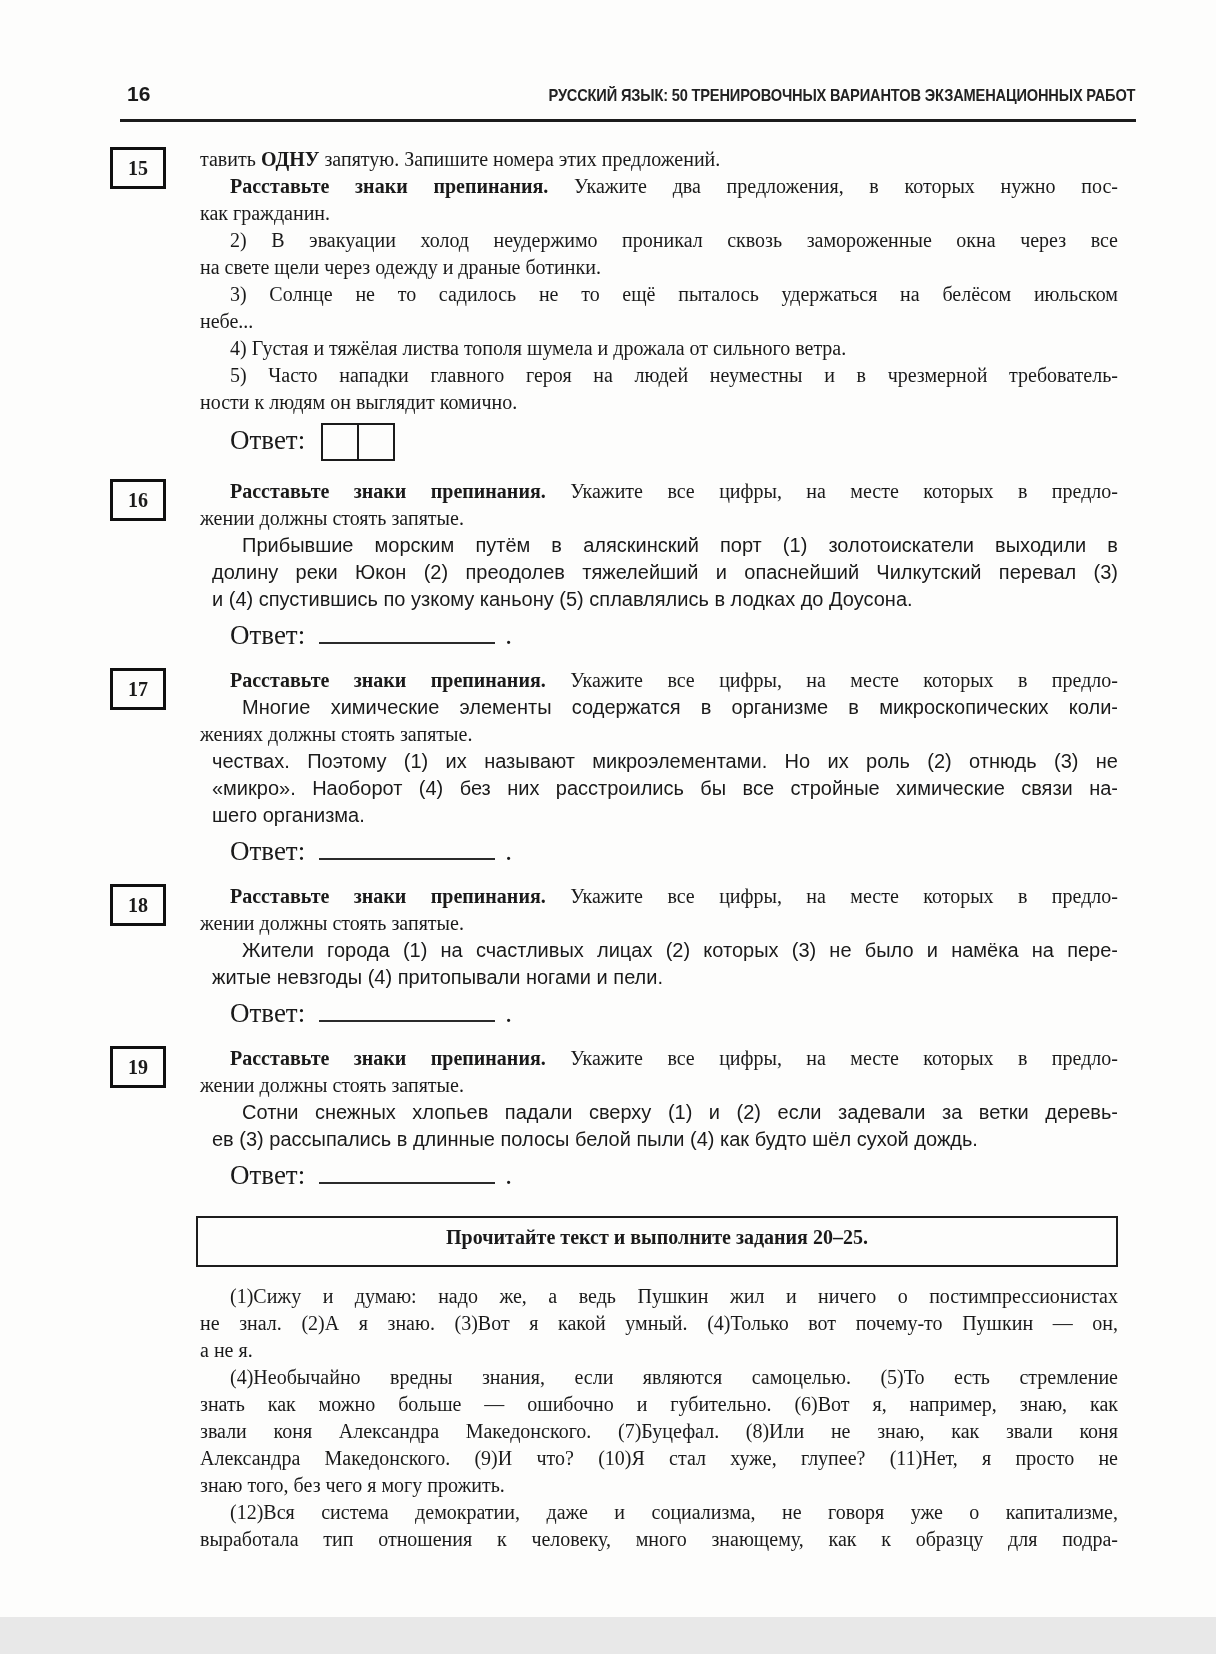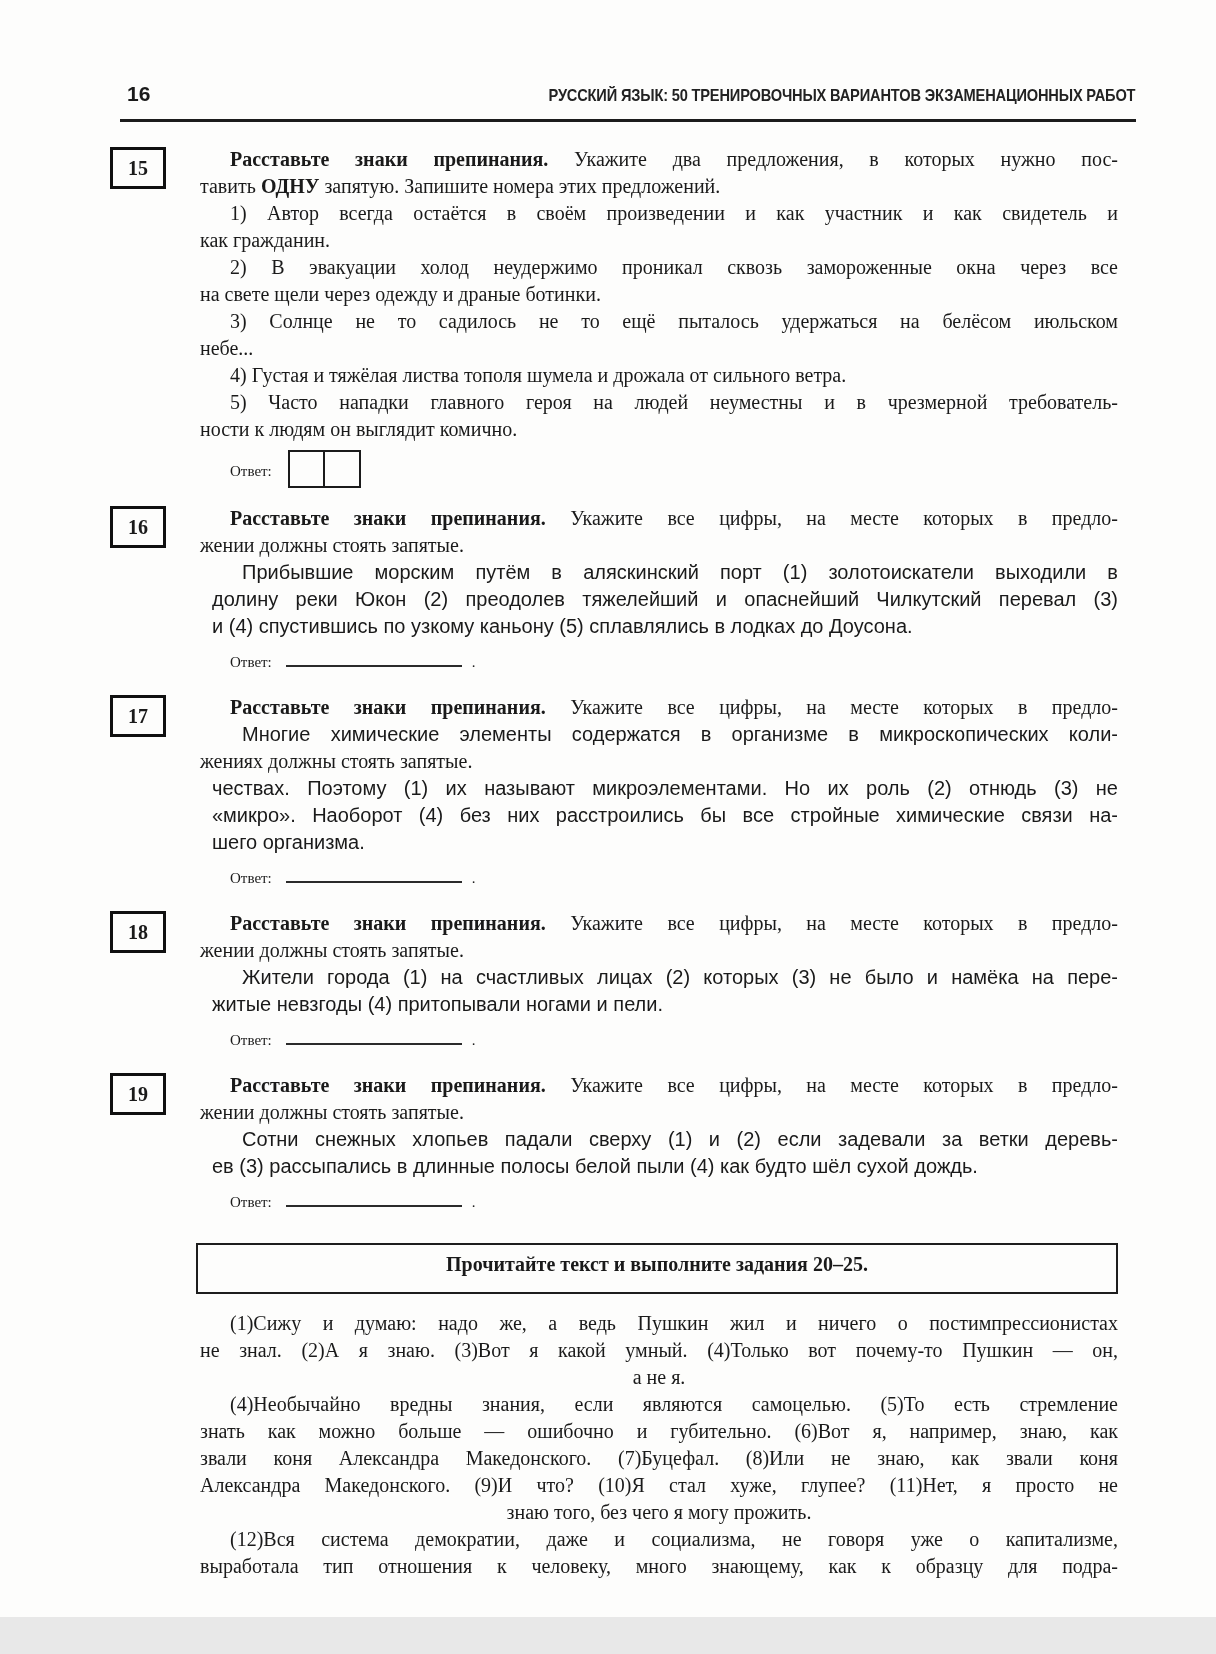--- a/index.html
+++ b/index.html
@@ -38,66 +38,65 @@
     border:3px solid #101010;
     display:flex;align-items:center;justify-content:center;
     font-size:20px;font-weight:600;background:#fdfdfc;
   }
   .ln{line-height:27px;font-size:20px;}
   .j{text-align:justify;text-align-last:justify;}
   .ind{padding-left:30px;}
   .sans{font-family:"Liberation Sans","DejaVu Sans",sans-serif;font-size:20px;margin-left:12px;}
   b{font-weight:700;}
   
-  .ans{padding-left:30px;margin:7px 0 6px;font-size:15px;line-height:30px;}
+  .ans{padding-left:30px;margin:7px 0 6px;font-size:27px;line-height:30px;}
   .agrid{display:inline-flex;margin-left:16px;vertical-align:-12px;}
   .acell{width:34px;height:34px;border:2.5px solid #1b1b1b;background:#fdfdfc;}
   .acell + .acell{margin-left:-2.5px;}
   .aline{
     display:inline-block;width:176px;height:13px;
     border-bottom:2.5px solid #2b2b2b;margin:0 10px 0 14px;
   }
   
   .rbox{
     border:2.5px solid #1d1d1d;
     margin:26px 0 16px -4px;
     padding:8px 10px 16px;
     text-align:center;
     font-weight:700;font-size:20px;
     background:#fdfdfc;
   }
-  .reading .ln{font-size:20px;text-align:center;}
+  .reading .ln{font-size:20px;}
 </style>
 </head>
 <body>
 
 <div class="page">
 
   <div class="header">
     <span class="pagenum">16</span>
     <span class="htitle">РУССКИЙ ЯЗЫК: 50 ТРЕНИРОВОЧНЫХ ВАРИАНТОВ ЭКЗАМЕНАЦИОННЫХ РАБОТ</span>
   </div>
   <div class="hrule"></div>
 
   <div class="content">
 
     <section class="task">
       <div class="tbox">
         <span>15</span>
       </div>
-      <div class="ln j ind">
-        <b>Расставьте знаки препинания.</b>
-        <span>Укажите два предложения, в которых нужно пос-</span>
-      </div>
       <div class="ln">
         <span>тавить</span>
         <b>ОДНУ</b>
         <span>запятую. Запишите номера этих предложений.</span>
       </div>
-      <div class="ln j ind">1) Автор всегда остаётся в своём произведении и как участник и как свидетель и</div>
+      <div class="ln j ind">
+        <b>Расставьте знаки препинания.</b>
+        <span>Укажите два предложения, в которых нужно пос-</span>
+      </div>
       <div class="ln">как гражданин.</div>
       <div class="ln j ind">2) В эвакуации холод неудержимо проникал сквозь замороженные окна через все</div>
       <div class="ln">на свете щели через одежду и драные ботинки.</div>
       <div class="ln j ind">3) Солнце не то садилось не то ещё пыталось удержаться на белёсом июльском</div>
       <div class="ln">небе...</div>
       <div class="ln ind">4) Густая и тяжёлая листва тополя шумела и дрожала от сильного ветра.</div>
       <div class="ln j ind">5) Часто нападки главного героя на людей неуместны и в чрезмерной требователь-</div>
       <div class="ln">ности к людям он выглядит комично.</div>
       <div class="ans">
         <span>Ответ:</span><span class="agrid">

